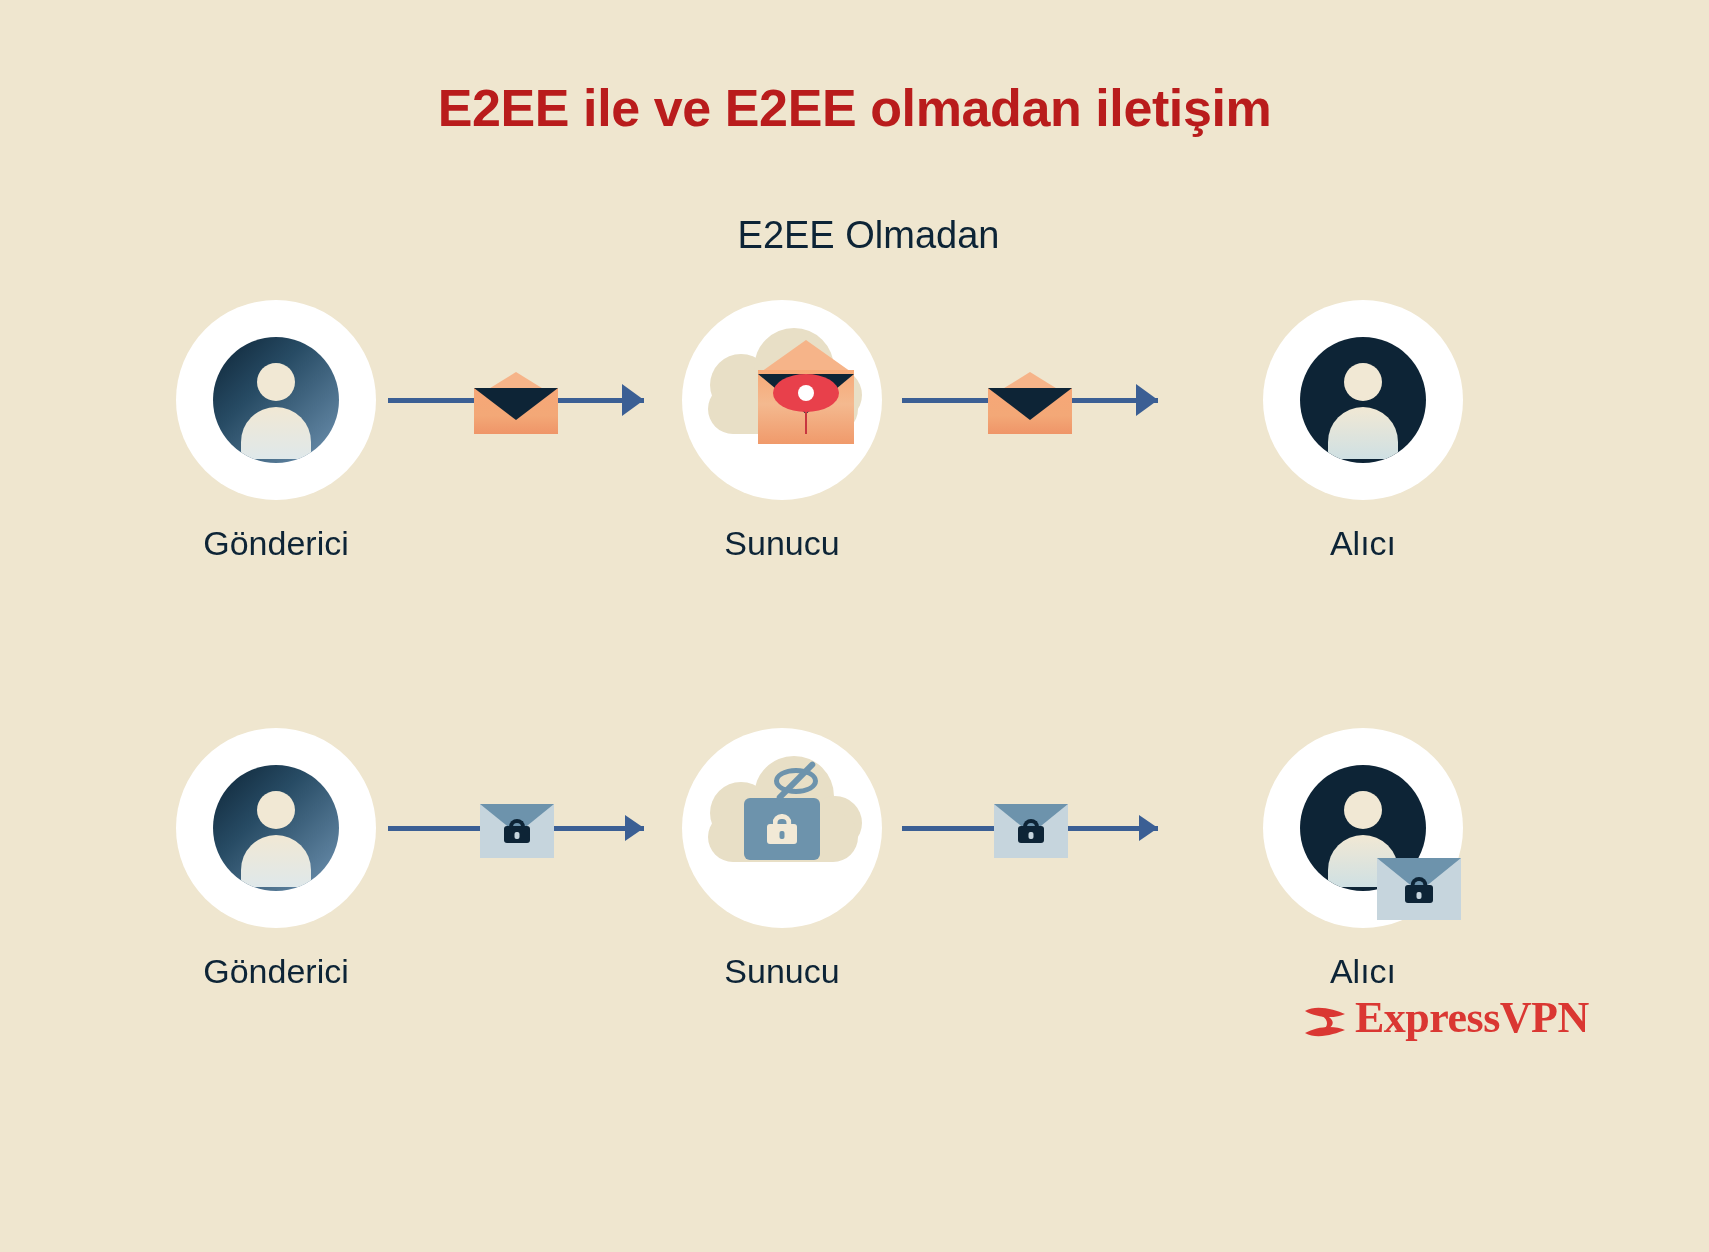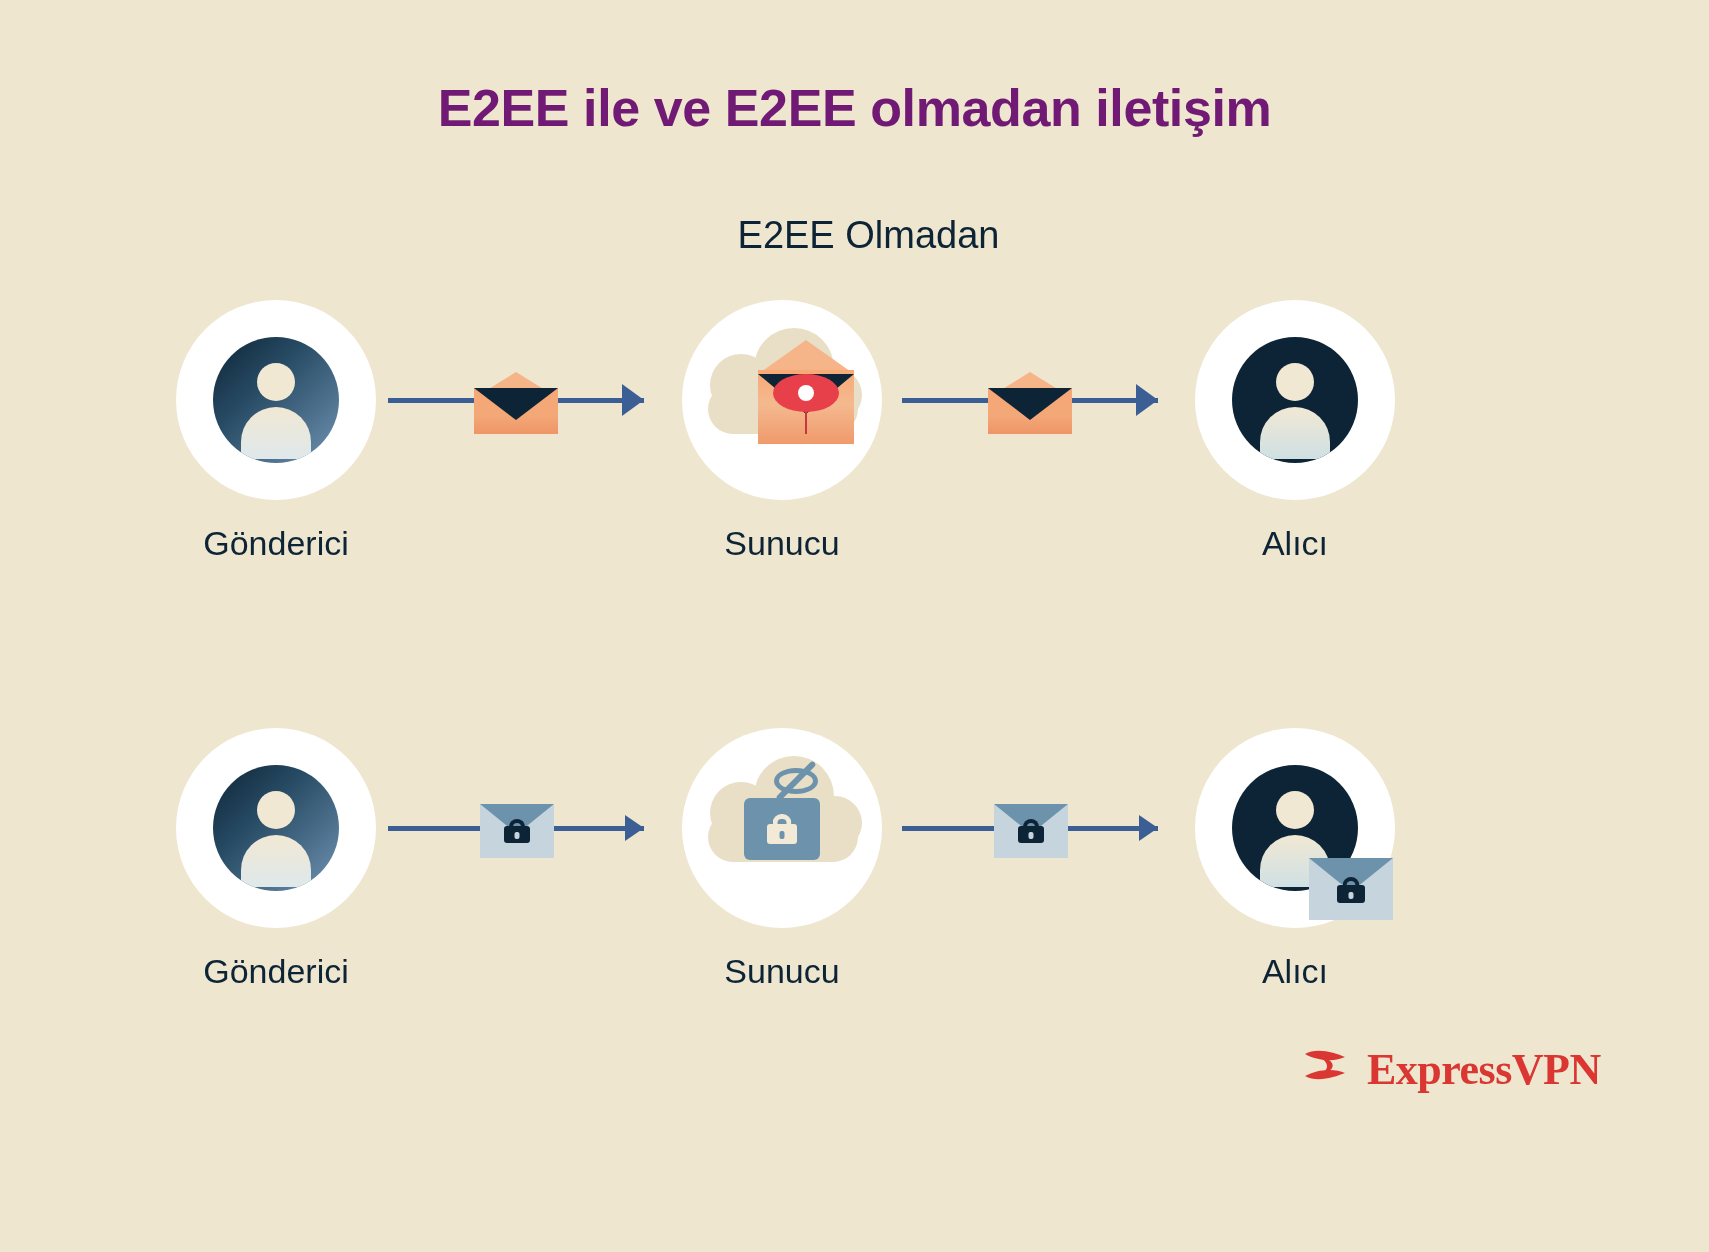--- a/index.html
+++ b/index.html
@@ -19,21 +19,21 @@
     background: #efe6cf;
   }
   .title {
     position: absolute;
     top: 78px;
     left: 0; right: 0;
     text-align: center;
     font-size: 52px;
     font-weight: 700;
     letter-spacing: -0.4px;
-    color: #701a75;
+    color: #b91c1c;
   }
   .section-title {
     position: absolute;
     left: 0; right: 0;
     text-align: center;
     font-size: 38px;
     font-weight: 400;
     color: #0d2436;
     margin-left: 28px;
   }
@@ -48,21 +48,21 @@
   #row1 { top: 300px; }
   #row2 { top: 728px; }
 
   .node {
     position: absolute;
     width: 200px;
     text-align: center;
   }
   .node.sender   { left: 176px; }
   .node.server   { left: 682px; }
-  .node.receiver { left: 1195px; }
+  .node.receiver { left: 1263px; }
 
   .halo {
     width: 200px; height: 200px;
     border-radius: 50%;
     background: #ffffff;
     display: flex;
     align-items: center;
     justify-content: center;
     position: relative;
   }
@@ -401,24 +401,24 @@
     width: 17px; height: 13px;
     border: 4px solid #0d2436;
     border-bottom: none;
   }
   .recv-env .lock-key { background:#c6d5dd; }
 
   
   .logo {
     position: absolute;
     left: 1295px;
-    top: 1035px;
+    top: 992px;
     display: flex;
-    align-items: flex-end;
-    gap: 12px;
+    align-items: flex-start;
+    gap: 0;
   }
   .logo .mark {
     width: 60px; height: 60px;
   }
   .logo .wordmark {
     font-family: "Liberation Serif", serif;
     font-size: 44px;
     font-weight: 700;
     color: #da3732;
     letter-spacing: -0.5px;

